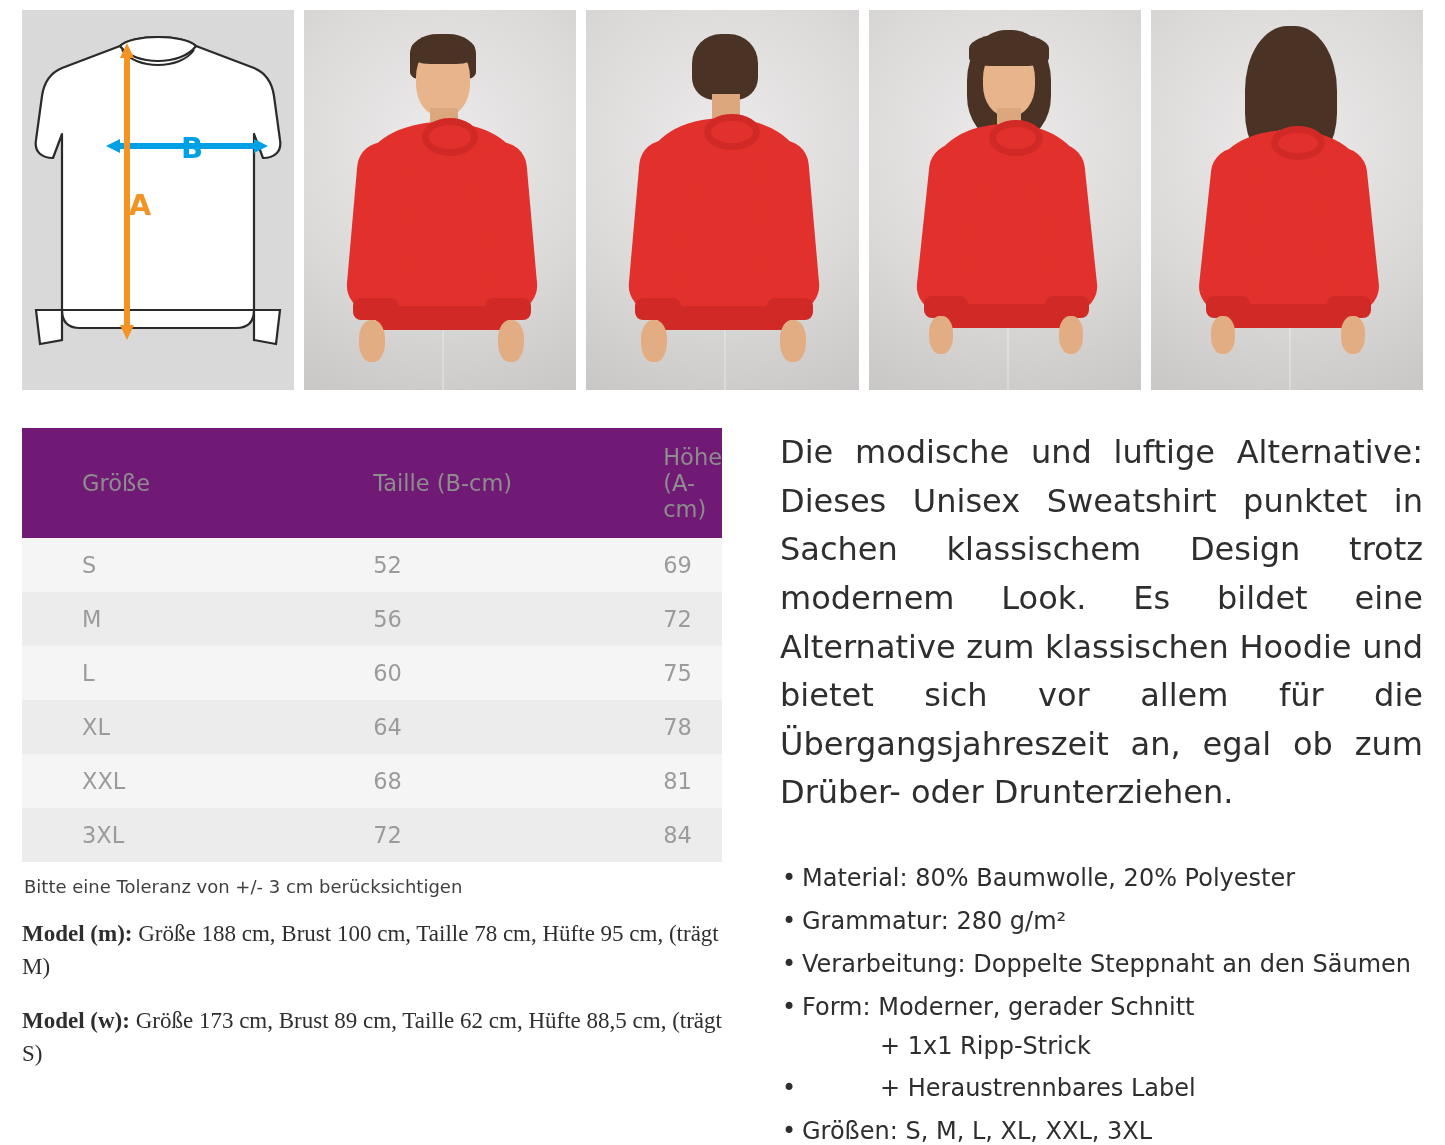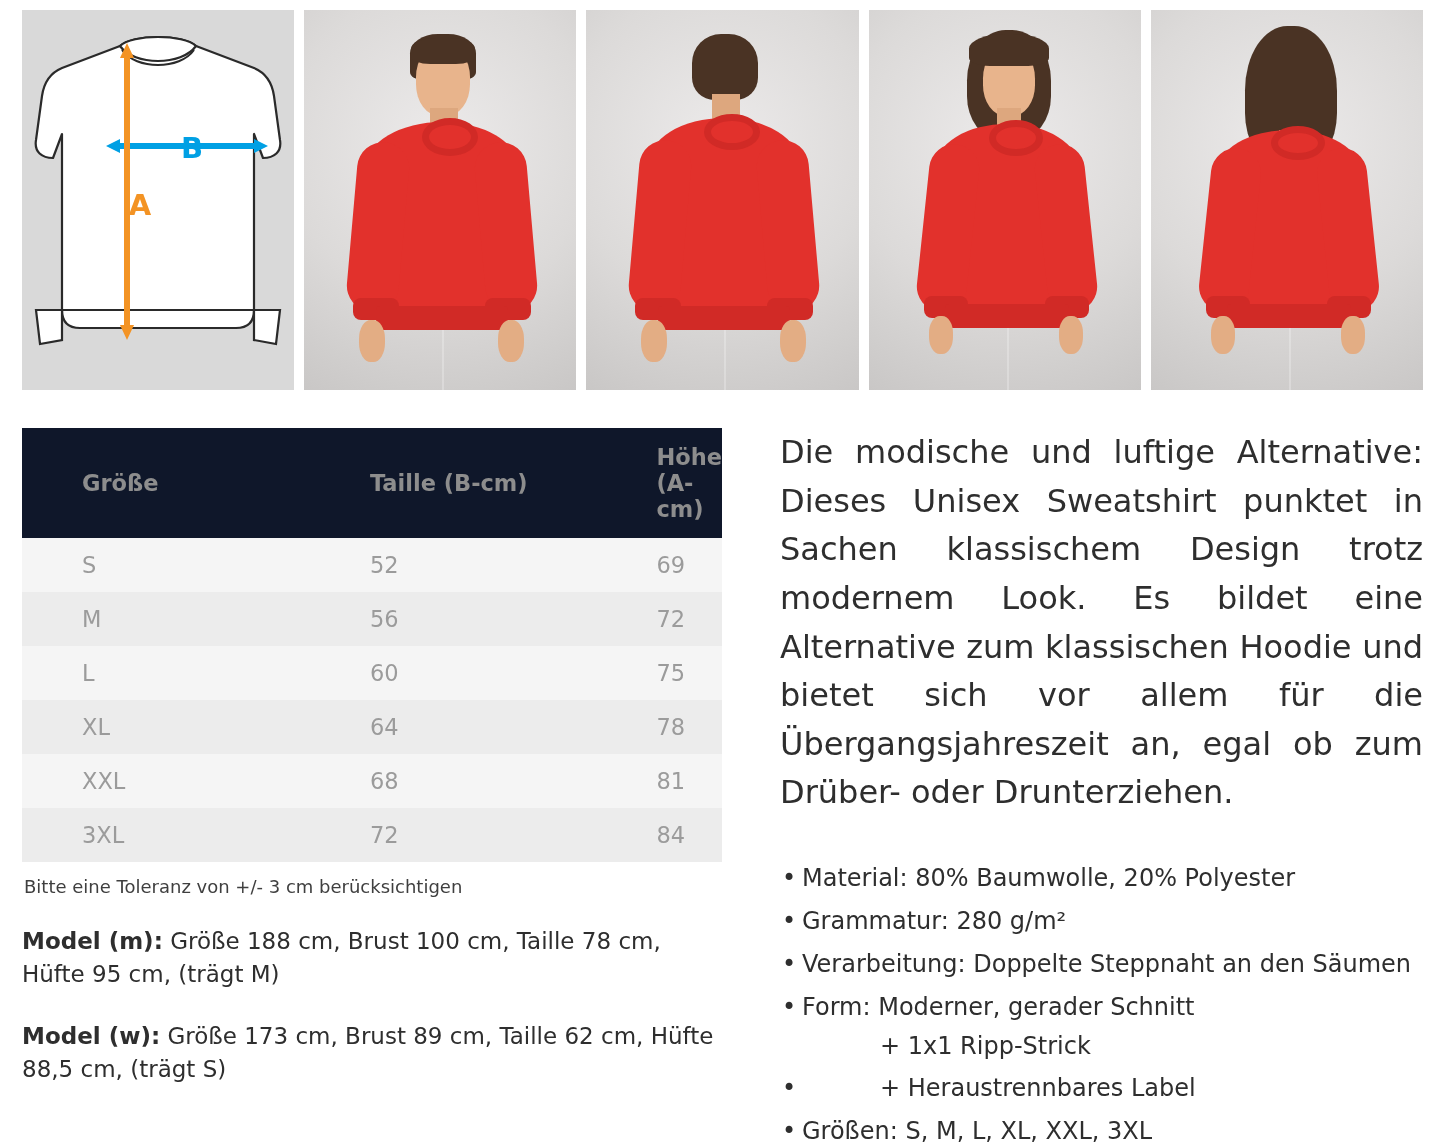--- a/index.html
+++ b/index.html
@@ -114,44 +114,45 @@
   .right-col { flex: 1 1 0; padding-left: 30px; box-sizing: border-box;}
 
   table.size-table {
     border-collapse: collapse;
     width: 700px;
     font-size: 22.5px;
     color: #8d8d8d;
   }
   table.size-table th {
     text-align: left;
-    font-weight: bold;
+    font-weight: normal;
     padding: 16px 0 16px 60px;
-    background: #0f172a;
+    background: #701a75;
     color: #8d8d8d;
   }
   table.size-table td {
     padding: 14px 0 14px 60px;
     color: #9b9b9b;
   }
   table.size-table tr.odd td { background: #ececec; }
   table.size-table tr.even td { background: #f5f5f5; }
   table.size-table th:nth-child(1), table.size-table td:nth-child(1) { width: 250px; }
   table.size-table th:nth-child(2), table.size-table td:nth-child(2) { width: 250px; }
 
   .tolerance {
     font-size: 18px;
     color: #3f3f3f;
     margin: 14px 0 0 2px;
   }
   .model-line {
     font-size: 23px;
     color: #2e2e2e;
-    margin-top: 28px;
+    margin-top: 20px;
     line-height: 1.45;
+    font-family: Liberation Serif, serif;
   }
   .model-line b { font-weight: bold; }
 
   .desc {
     font-size: 32px;
     line-height: 1.52;
     color: #2e2e2e;
     text-align: justify;
     margin: 0;
   }

